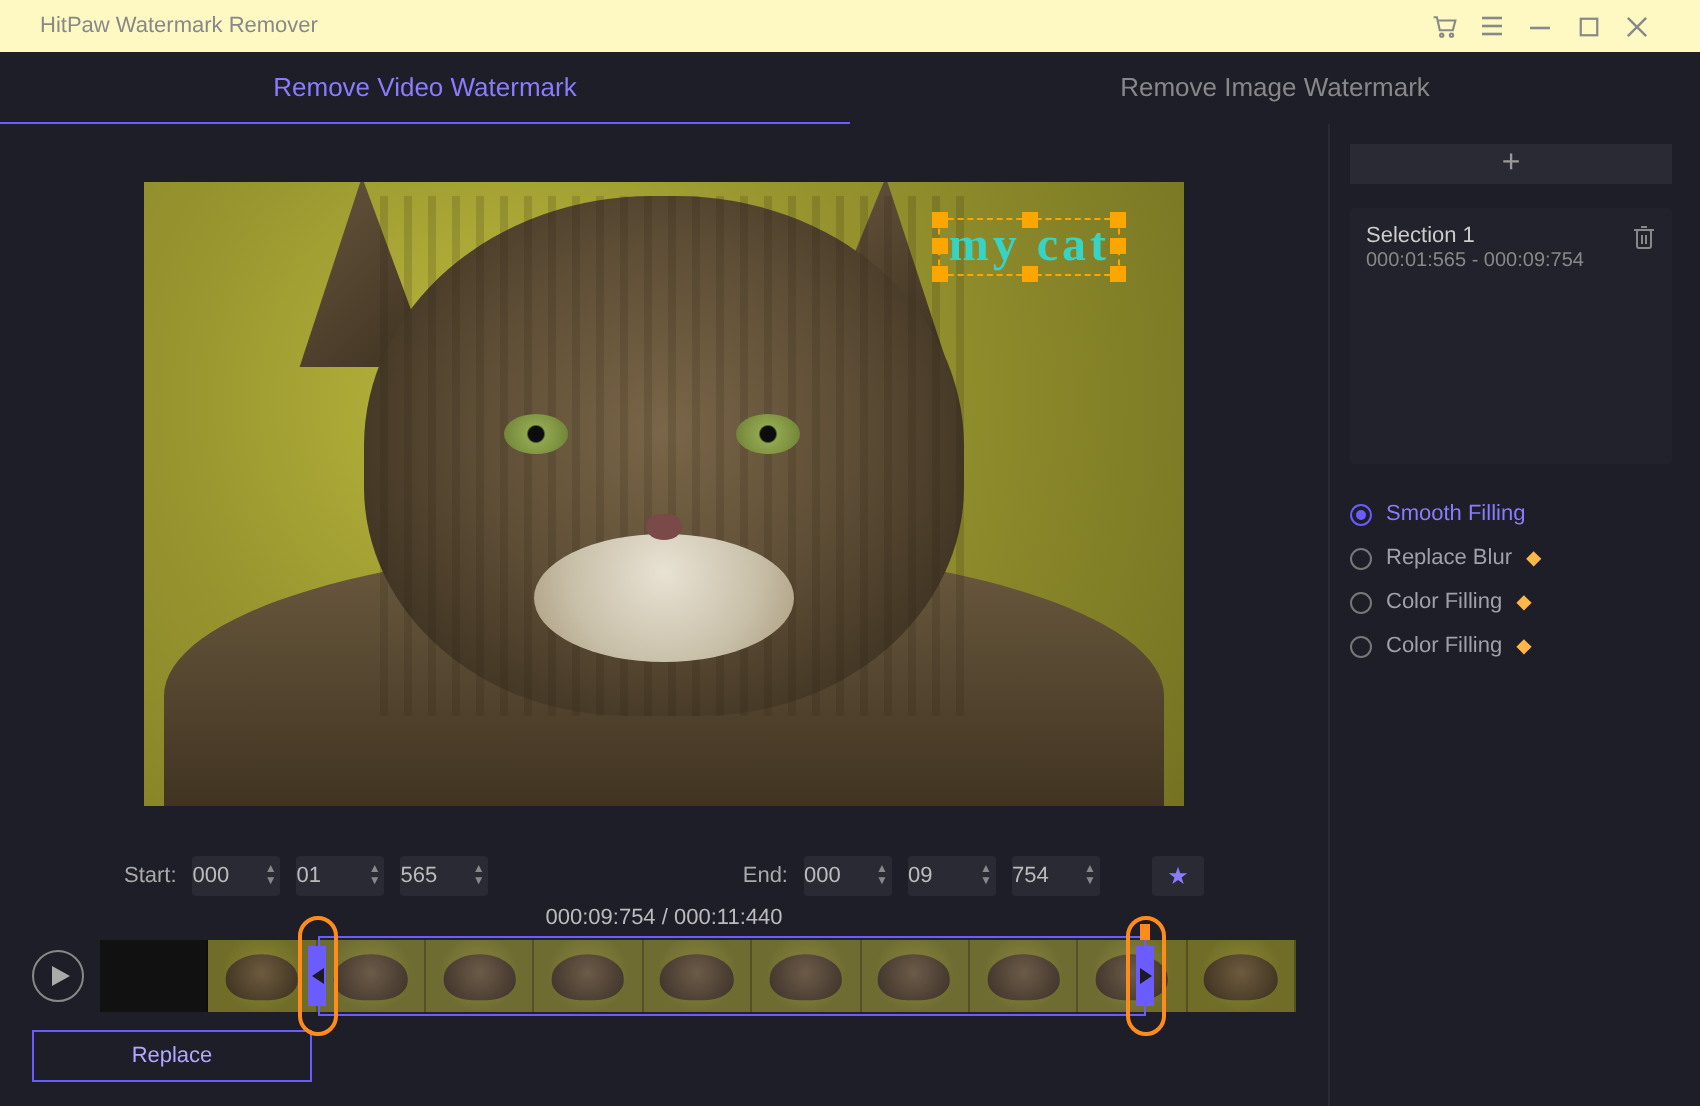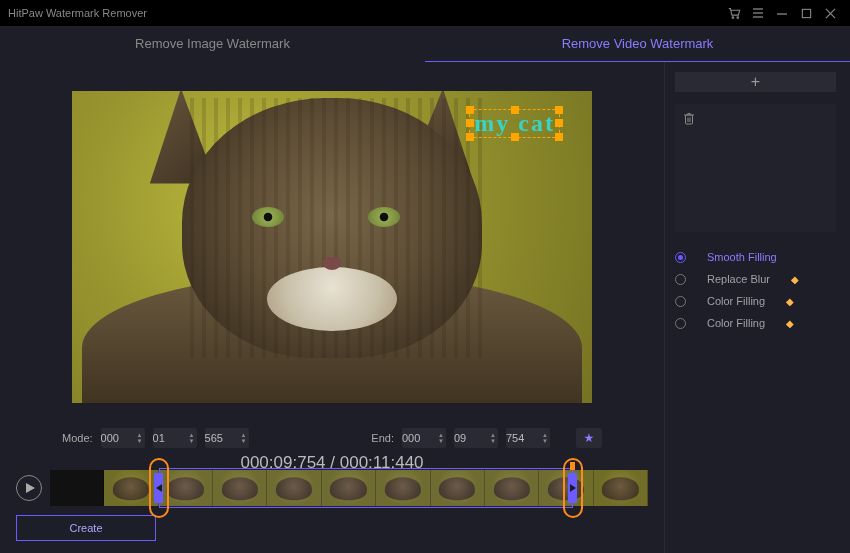--- a/index.html
+++ b/index.html
@@ -1,17 +1,17 @@
 <!DOCTYPE html>
 <html><head>
 <meta charset="utf-8">
 <style>
 *{box-sizing:border-box;margin:0;padding:0;font-family:'Segoe UI',Arial,sans-serif;-webkit-font-smoothing:antialiased}
 body{background:#1e1e28;color:#a0a0a8;font-size:12px;overflow:hidden;width:850px;height:553px}
-.titlebar{height:26px;background:#000000;display:flex;align-items:center;padding:0 8px}
+.titlebar{height:26px;background:#fef9c3;display:flex;align-items:center;padding:0 20px}
 .titlebar .title{font-size:11px;color:#888}
 .titlebar .spacer{flex:1}
 .titlebar .ticon{width:24px;height:24px;display:flex;align-items:center;justify-content:center;cursor:pointer;color:#888;font-size:13px}
 .tabs{height:36px;display:flex;background:#1e1e28}
 .tab{flex:1;display:flex;align-items:center;justify-content:center;font-size:13px;cursor:pointer;border-bottom:1px solid transparent}
 .tab.active{color:#8a7cff;border-bottom:1px solid #6a5cff}
 .tab:not(.active){color:#888}
 .main{display:flex;height:calc(553px - 26px - 36px)}
 .left{flex:1;display:flex;flex-direction:column;padding:8px 8px 6px 8px}
 .right{width:186px;padding:10px 14px 10px 10px;border-left:1px solid #2a2a35;display:flex;flex-direction:column}
@@ -34,21 +34,21 @@
 .handle{position:absolute;width:8px;height:8px;background:#ffa500}
 .h-tl{top:-4px;left:-4px}.h-tm{top:-4px;left:50%;margin-left:-4px}.h-tr{top:-4px;right:-4px}
 .h-ml{top:50%;left:-4px;margin-top:-4px}.h-mr{top:50%;right:-4px;margin-top:-4px}
 .h-bl{bottom:-4px;left:-4px}.h-bm{bottom:-4px;left:50%;margin-left:-4px}.h-br{bottom:-4px;right:-4px}
 .timerow{display:flex;align-items:center;gap:8px;padding:4px 54px;height:30px}
 .tlabel{font-size:11px;color:#aaa}
 .spin{display:flex;align-items:center;background:#2a2a35;border-radius:2px;height:20px}
 .spin input{width:34px;background:transparent;border:0;color:#bbb;font-size:11px;text-align:left;outline:none}
 .spin .arrows{display:flex;flex-direction:column;width:10px;font-size:6px;color:#888;line-height:1;align-items:center;padding:1px 2px}
 .star-btn{width:26px;height:20px;background:#2a2a35;display:flex;align-items:center;justify-content:center;color:#8a7cff;border-radius:2px;cursor:pointer}
-.tcounter{text-align:center;font-size:17px;color:#bbb;height:14px}
+.tcounter{text-align:center;font-size:11px;color:#bbb;height:14px}
 .timeline{display:flex;align-items:center;height:42px;padding:0 8px;gap:8px}
 .play-btn{width:26px;height:26px;border:1.5px solid #888;border-radius:50%;display:flex;align-items:center;justify-content:center;cursor:pointer}
 .play-btn svg{margin-left:2px}
 .thumbs{flex:1;height:36px;position:relative;background:#0f0f15;display:flex}
 .thumb{flex:1;height:100%;background:radial-gradient(circle at 50% 45%,#8d8a34 0%,#706d28 60%);position:relative;border-right:1px solid rgba(0,0,0,.25)}
 .thumb::after{content:'';position:absolute;left:50%;top:52%;transform:translate(-50%,-50%);width:68%;height:66%;background:radial-gradient(circle at 50% 40%,#6d5b3f,#3a2e1d);border-radius:50% 50% 40% 40%}
 .thumb.dark{background:#111}
 .thumb.dark::after{display:none}
 .range-overlay{position:absolute;top:-2px;bottom:-2px;border:1px solid #6a5cff;background:rgba(106,92,255,.05);pointer-events:none}
 .range-handle{position:absolute;top:-12px;bottom:-12px;width:20px;border:2px solid #ff8c1a;border-radius:10px;display:flex;align-items:center;justify-content:center;cursor:ew-resize}
@@ -57,21 +57,21 @@
 .footer-left{display:flex;padding:6px 8px 6px 8px;align-items:center}
 .replace-btn{width:140px;height:26px;border:1px solid #6a5cff;color:#b0a8ff;display:flex;align-items:center;justify-content:center;font-size:11px;cursor:pointer;background:transparent}
 .panel-title{font-size:11px;color:#999;margin-top:6px;margin-bottom:6px;display:flex;align-items:center;gap:5px}
 .add-bar{height:20px;background:#2a2a35;display:flex;align-items:center;justify-content:center;color:#999;font-size:16px;cursor:pointer;margin-bottom:12px}
 .sel-list{height:128px;background:#22222c;border-radius:2px;padding:8px;margin-bottom:14px}
 .sel-item{display:flex;align-items:flex-start;gap:6px}
 .sel-item .info{flex:1}
 .sel-item .name{font-size:11px;color:#ccc}
 .sel-item .range{font-size:10px;color:#888;margin-top:1px}
 .trash{cursor:pointer;color:#888}
-.radio-row{display:flex;align-items:center;gap:21px;font-size:11px;height:22px;cursor:pointer}
+.radio-row{display:flex;align-items:center;gap:7px;font-size:11px;height:22px;cursor:pointer}
 .radio{width:11px;height:11px;border:1.2px solid #777;border-radius:50%;position:relative}
 .radio.on{border-color:#6a5cff}
 .radio.on::after{content:'';position:absolute;inset:2px;background:#6a5cff;border-radius:50%}
 .radio-row.on{color:#8a7cff}
 .gem{color:#ffb648;font-size:10px}
 .right .spacer2{flex:1}
 .export-btn{height:28px;background:#6a5cff;color:#fff;font-size:12px;display:flex;align-items:center;justify-content:center;cursor:pointer;border-radius:2px}
 </style>
 </head>
 <body>
@@ -105,22 +105,22 @@
     </div>
   <div class="ticon">
       <svg width="11" height="11" viewBox="0 0 12 12" stroke="#888" stroke-width="1.3">
         <line x1="1" y1="1" x2="11" y2="11"></line>
         <line x1="11" y1="1" x2="1" y2="11"></line>
       </svg>
     </div>
 </div>
 
 <div class="tabs">
+  <div class="tab active">Remove Video Watermark</div>
   <div class="tab">Remove Image Watermark</div>
-  <div class="tab active">Remove Video Watermark</div>
 </div>
 
 <div class="main">
   <div class="left">
     <div class="preview-wrap">
       <div class="preview">
         <div class="cat">
           <div class="body"></div>
           <div class="earL"></div>
             <div class="earR"></div>
@@ -140,21 +140,21 @@
           <div class="handle h-ml"></div>
           <div class="handle h-mr"></div>
           <div class="handle h-bl"></div>
           <div class="handle h-bm"></div>
           <div class="handle h-br"></div>
         </div>
       </div>
     </div>
 
     <div class="timerow">
-      <span class="tlabel">Mode:</span>
+      <span class="tlabel">Start:</span>
       <div class="spin">
           <input value="000" style="">
           <div class="arrows">
             <span>▲</span>
             <span>▼</span>
           </div>
         </div>
       <div class="spin">
           <input value="01" style="">
           <div class="arrows">
@@ -231,29 +231,33 @@
               <svg width="6" height="8" viewBox="0 0 6 8">
                 <polygon points="0,0 6,4 0,8" fill="#1b1b26"></polygon>
               </svg>
             </div>
           </div>
         <div class="marker" style="right:calc(12.6% - 2px)"></div>
       </div>
     </div>
 
     <div class="footer-left">
-      <div class="replace-btn">Create</div>
+      <div class="replace-btn">Replace</div>
     </div>
   </div>
 
   <div class="right">
     <div class="add-bar">+</div>
 
     <div class="sel-list">
       <div class="sel-item">
+        <div class="info">
+          <div class="name">Selection 1</div>
+          <div class="range">000:01:565 - 000:09:754</div>
+        </div>
         <div class="trash">
           <svg width="12" height="13" viewBox="0 0 12 13" fill="none" stroke="#888" stroke-width="1">
               <rect x="2.5" y="3" width="7" height="9" rx="1"></rect>
               <line x1="1" y1="3" x2="11" y2="3"></line>
               <line x1="4.5" y1="1.5" x2="7.5" y2="1.5"></line>
               <line x1="5" y1="5.5" x2="5" y2="10"></line>
               <line x1="7" y1="5.5" x2="7" y2="10"></line>
             </svg>
         </div>
       </div>

